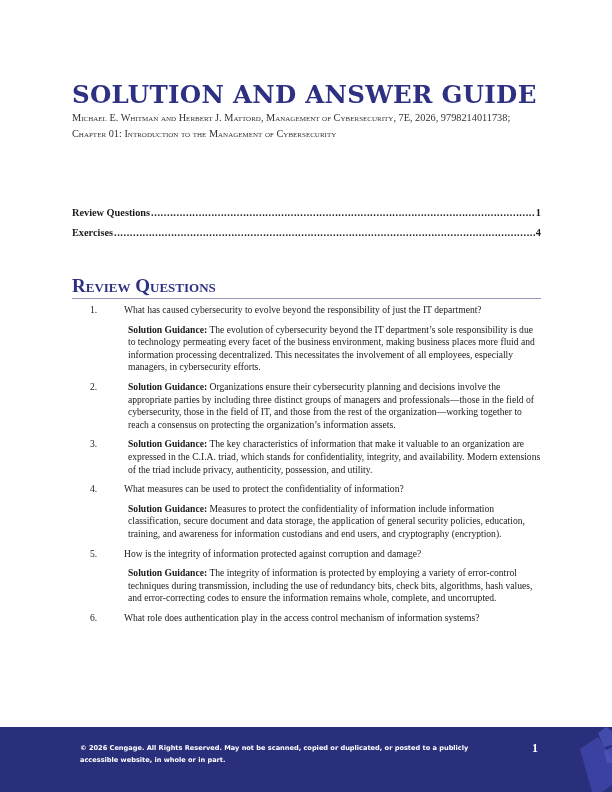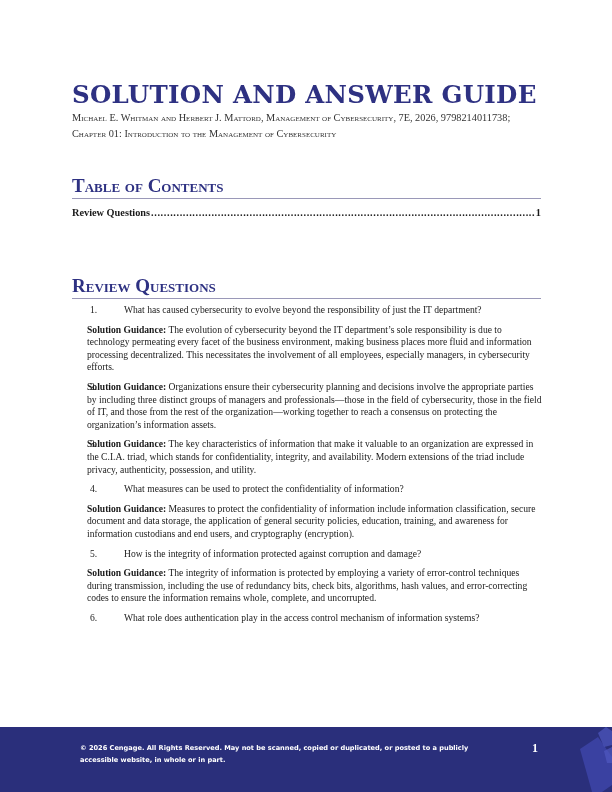--- a/index.html
+++ b/index.html
@@ -49,21 +49,21 @@
   }
   .toc-row .page-num { white-space: nowrap; }
 
   .questions { position: absolute; left: 72px; top: 304px; width: 470px; }
   .q {
     position: relative; font-size: 9.6px; line-height: 12.6px;
     margin-bottom: 7px;
   }
   .q .num { position: absolute; left: 18px; top: 0; }
   .q .qtext { margin-left: 52px; }
-  .q .answer { margin-left: 15px; margin-top: 7px; }
+  .q .answer { margin-left: 56px; margin-top: 7px; }
   .q .answer b { font-weight: bold; }
 
   .footer {
     position: absolute; left: 0; top: 727px; width: 612px; height: 68px;
     background: #2a2f7b; overflow: hidden;
   }
   .footer-text {
     position: absolute; left: 80px; top: 15px; width: 400px;
     font-family: "DejaVu Sans", sans-serif; font-weight: bold;
     font-size: 6.6px; line-height: 12px; color: #ffffff;
@@ -76,26 +76,30 @@
   .footer-deco { position: absolute; right: 0; top: 0; width: 60px; height: 65px; }
 </style>
 </head>
 <body>
 
 <div class="page">
 
   <div class="doc-title">SOLUTION AND ANSWER GUIDE</div>
   <div class="doc-subtitle">Michael E. Whitman and Herbert J. Mattord, Management of Cybersecurity, 7E, 2026, 9798214011738; Chapter 01: Introduction to the Management of Cybersecurity</div>
 
-  <div class="section-heading toc-heading">Table of Contents</div>
   <div class="toc">
     <div class="toc-row">
       <span class="label">Review Questions</span>
       <span class="dots"></span>
       <span class="page-num">1</span>
+    </div>
+    <div class="toc-row">
+      <span class="label">Exercises</span>
+      <span class="dots"></span>
+      <span class="page-num">4</span>
     </div>
   </div>
 
   <div class="section-heading rq-heading">Review Questions</div>
 
   <div class="questions">
     <div class="q">
       <span class="num">1.</span>
       <div class="qtext">What has caused cybersecurity to evolve beyond the responsibility of just the IT department?</div>
       <div class="answer">

